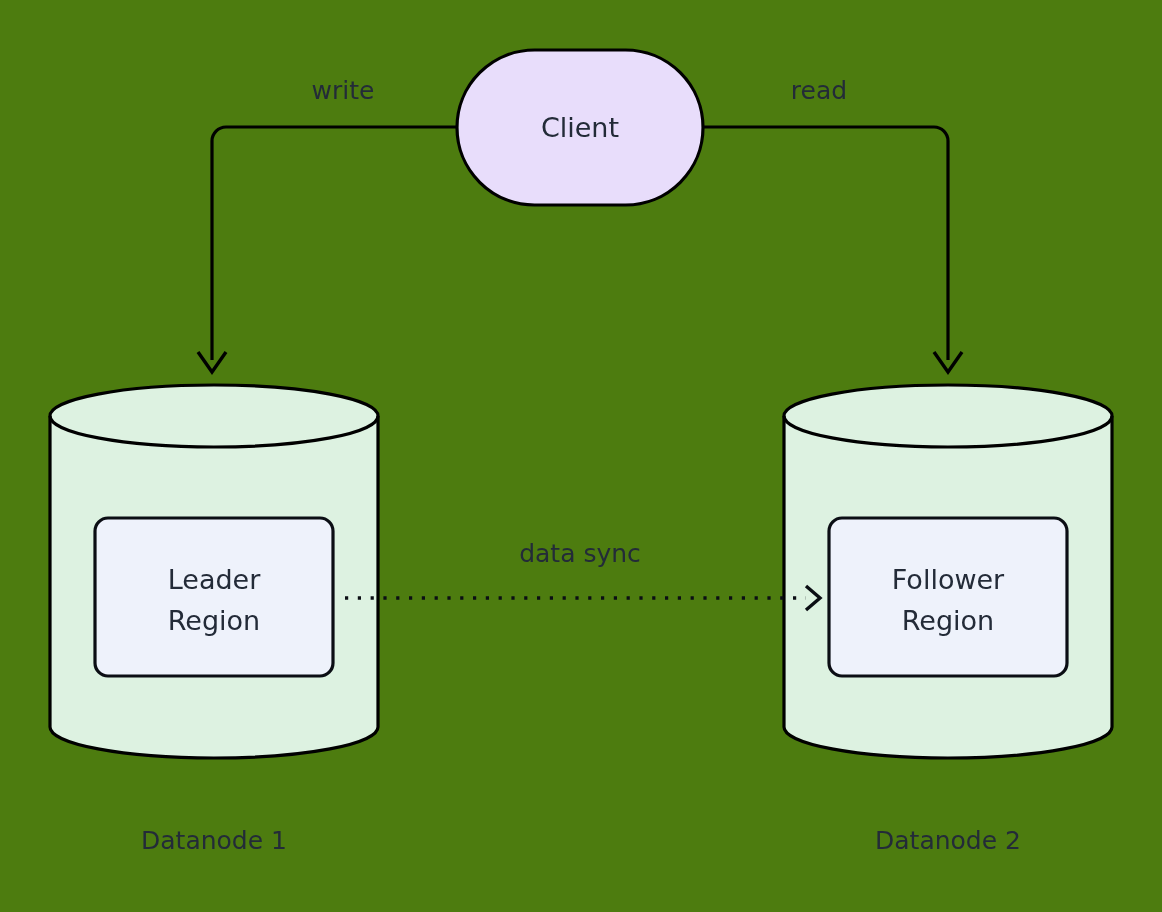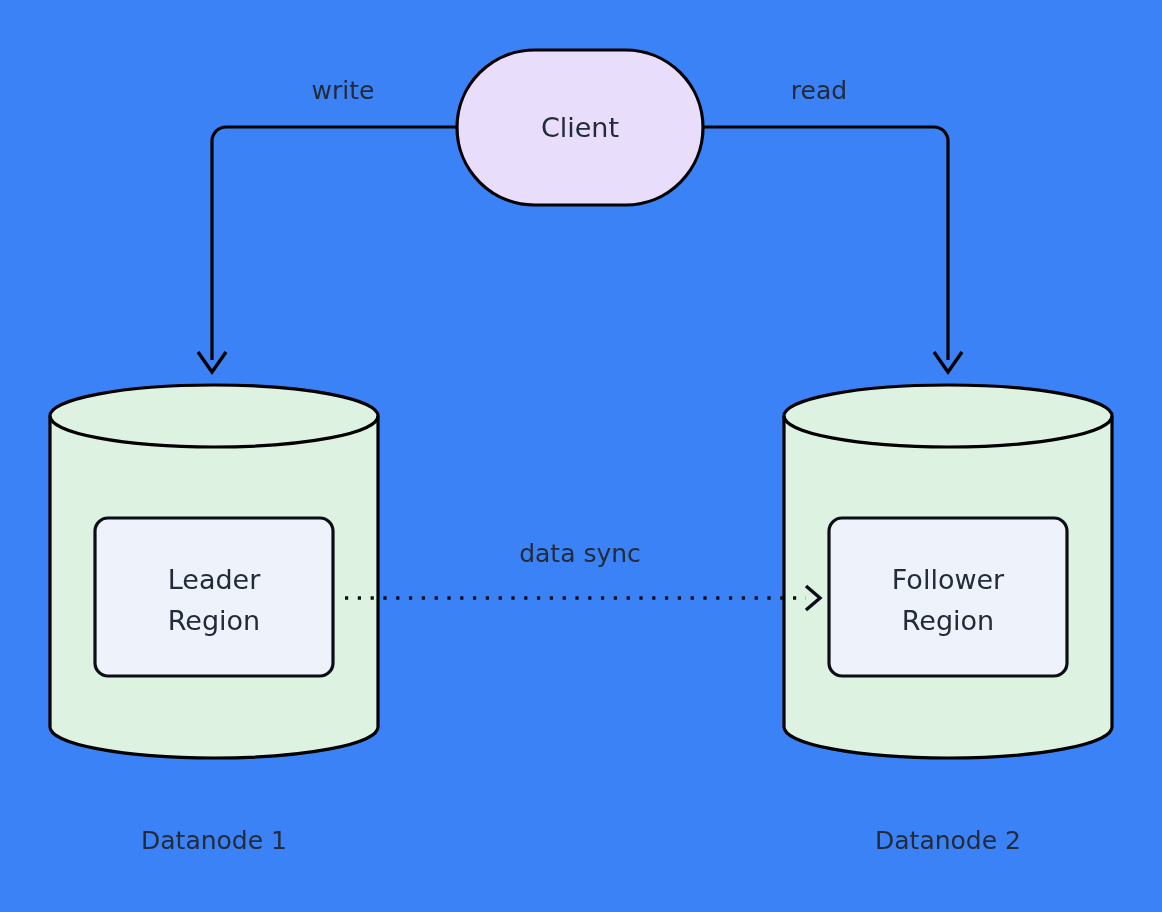--- a/index.html
+++ b/index.html
@@ -10,21 +10,21 @@
   body {
     width: 1162px;
     height: 912px;
     overflow: hidden;
     font-family: "DejaVu Sans", "Liberation Sans", sans-serif;
   }
   #diagram-root {
     position: relative;
     width: 1162px;
     height: 912px;
-    background: #3b82f6;
+    background: #4d7c0f;
   }
   svg#diagram-canvas {
     display: block;
     width: 1162px;
     height: 912px;
   }
   .node-shape {
     stroke: #000000;
     stroke-width: 3.2;
   }

